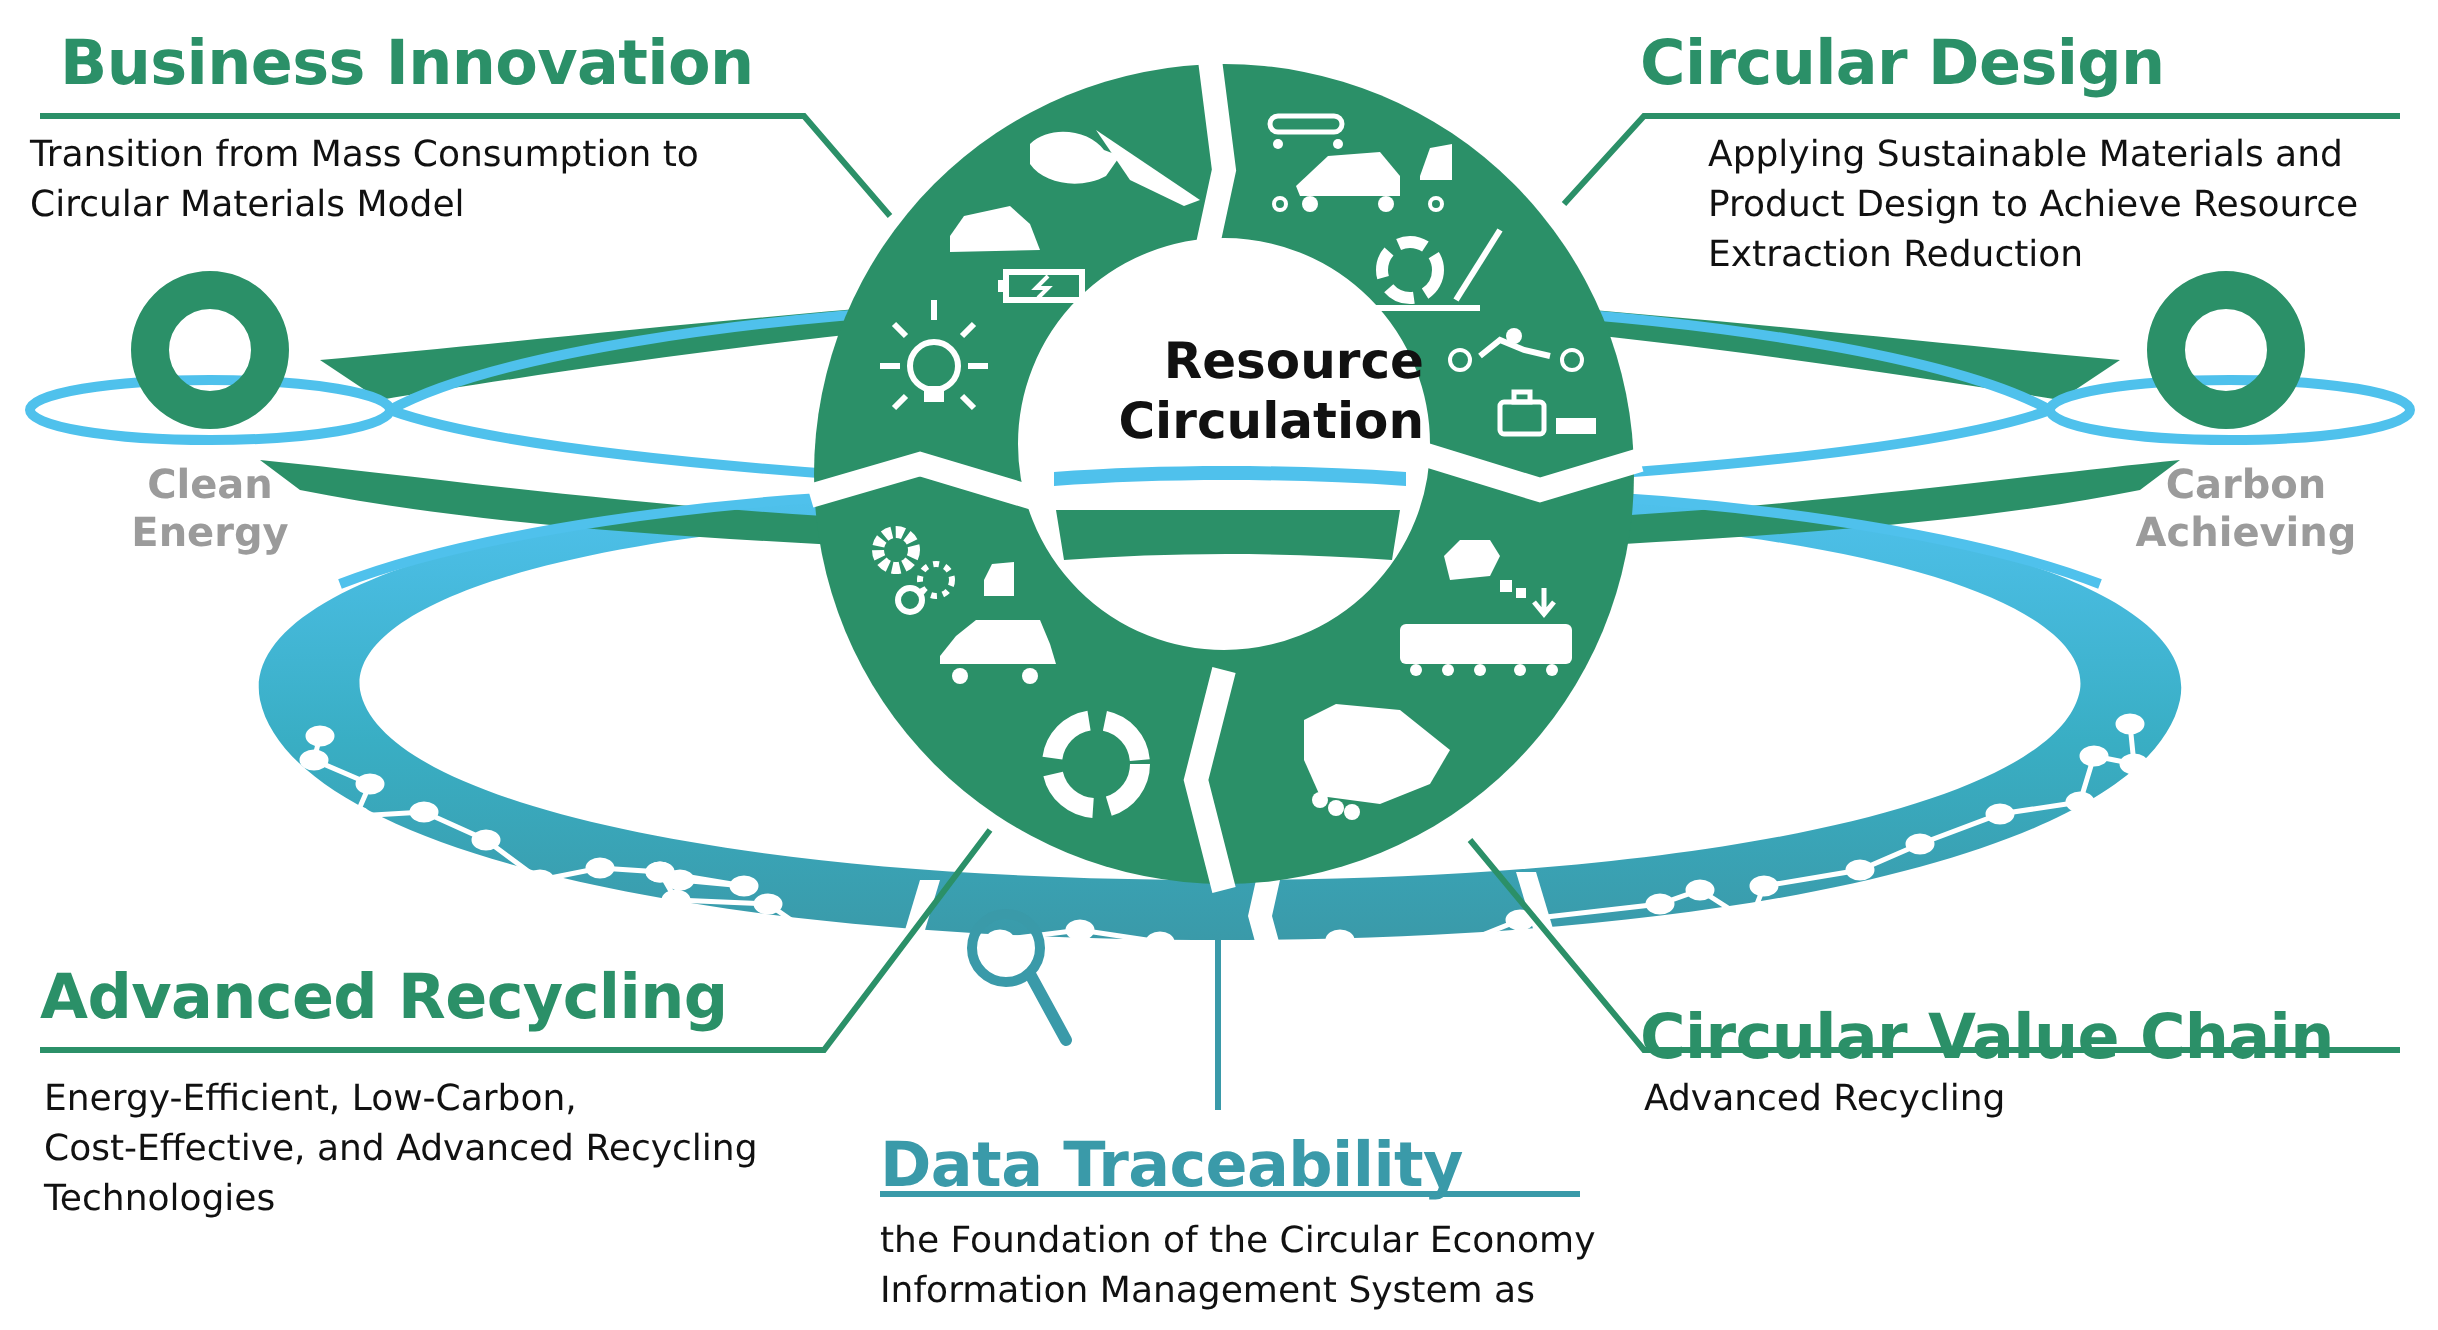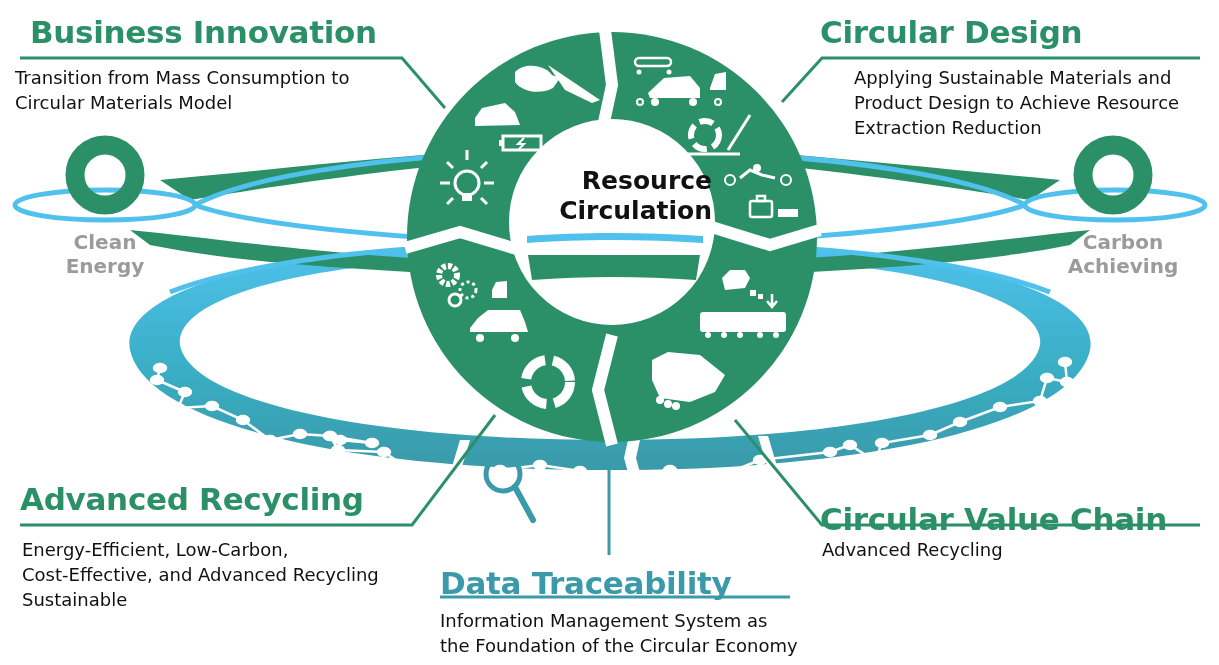--- a/index.html
+++ b/index.html
@@ -251,25 +251,25 @@
 <div class="desc" style="left:822px; top:65px;margin-left:32px;">
   <span class="desc-line">Applying Sustainable Materials and</span>
   <span class="desc-line">Product Design to Achieve Resource</span>
   <span class="desc-line">Extraction Reduction</span>
 </div>
 
 <div class="title" style="left:20px; top:481px;">Advanced Recycling</div>
 <div class="desc" style="left:22px; top:537px;">
   <span class="desc-line">Energy-Efficient, Low-Carbon,</span>
   <span class="desc-line">Cost-Effective, and Advanced Recycling</span>
-  <span class="desc-line">Sustainable</span>
+  <span class="desc-line">Technologies</span>
 </div>
 
 <div class="title" style="left:820px; top:501px;">Circular Value Chain</div>
 <div class="desc" style="left:822px; top:537px;">
   <span class="desc-line">Advanced Recycling</span>
 </div>
 
 <div class="title teal" style="left:440px; top:565px;">Data Traceability</div>
 <div class="desc" style="left:440px; top:608px;">
+  <span class="desc-line">the Foundation of the Circular Economy</span>
   <span class="desc-line">Information Management System as</span>
-  <span class="desc-line">the Foundation of the Circular Economy</span>
 </div>
 
 </body></html>

